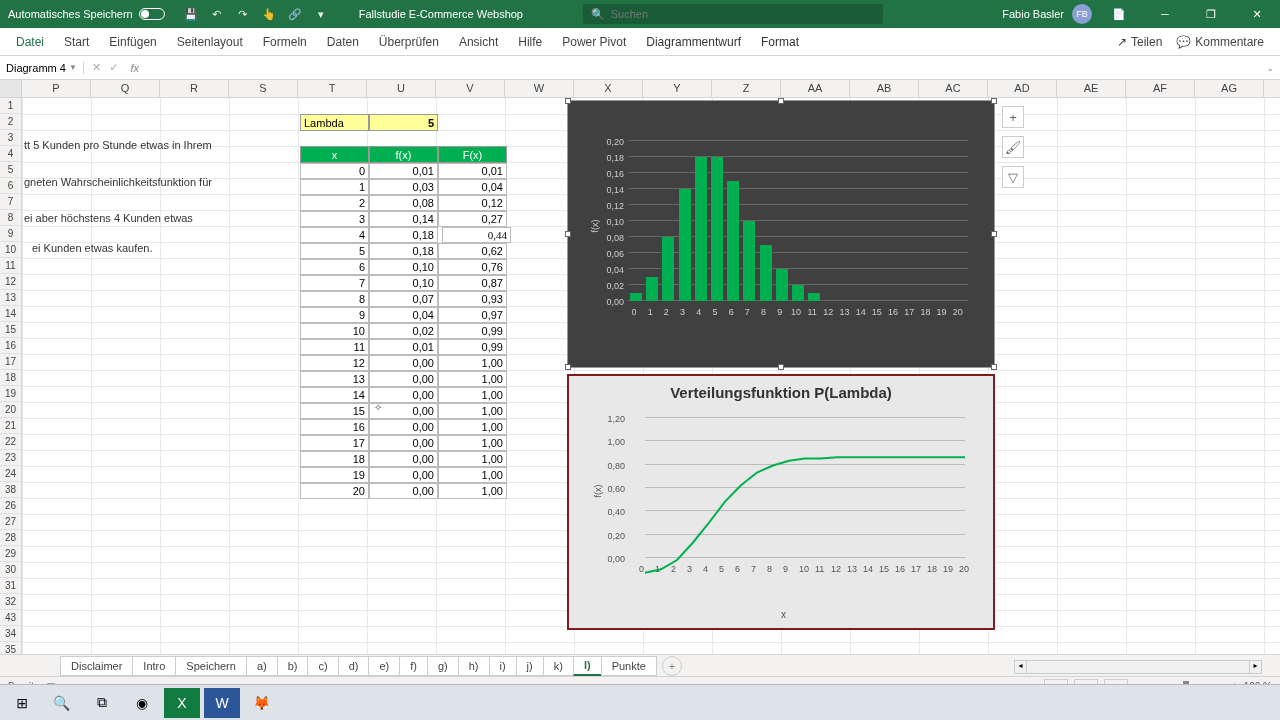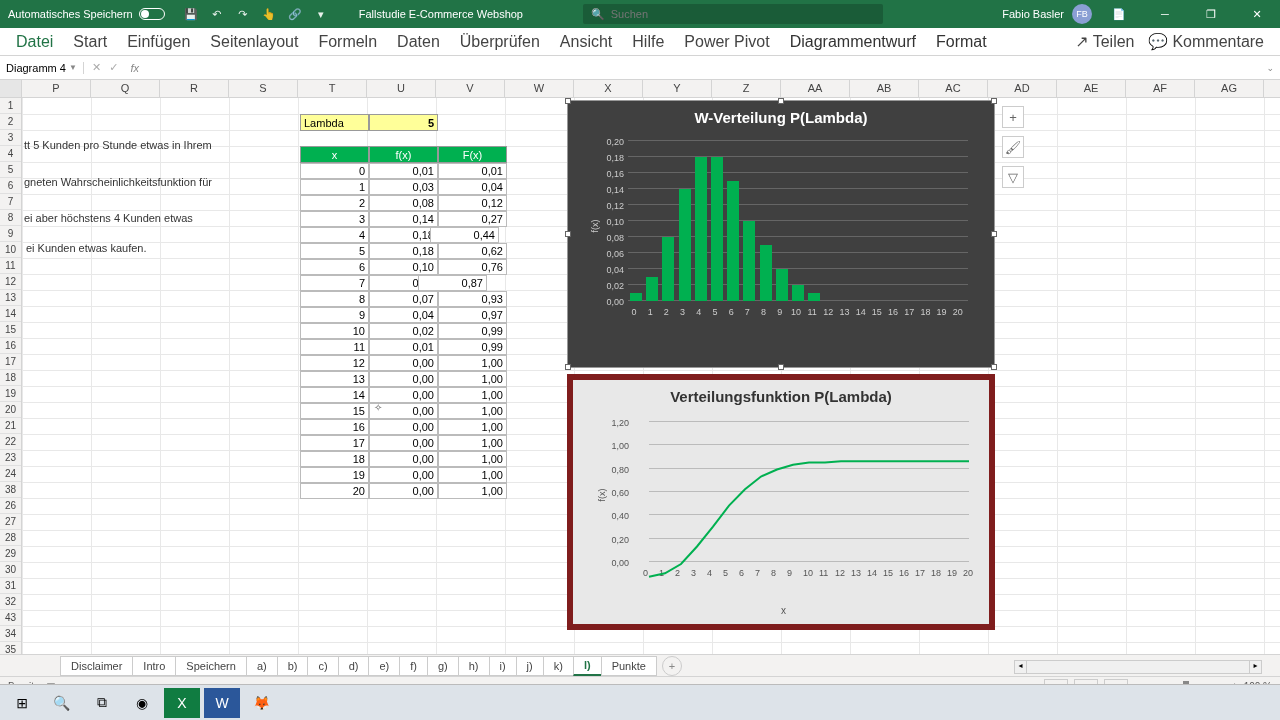--- a/index.html
+++ b/index.html
@@ -13,21 +13,21 @@
 .qat { display: flex; gap: 10px; padding: 0 10px; }
 .qat-icon { width: 16px; height: 16px; opacity: 0.9; display: flex; align-items: center; justify-content: center; }
 .doc-title { flex: 0 0 auto; padding: 0 20px; }
 .search-box { flex: 0 0 300px; background: #1a5c38; border-radius: 2px; height: 20px; display: flex; align-items: center; padding: 0 8px; gap: 6px; margin-left: 40px; }
 .search-box input { background: transparent; border: none; color: #ccc; font-size: 11px; outline: none; width: 100%; }
 .titlebar-right { margin-left: auto; display: flex; align-items: center; gap: 8px; padding-right: 4px; }
 .user-badge { width: 20px; height: 20px; background: #8a9fd4; border-radius: 50%; font-size: 9px; display: flex; align-items: center; justify-content: center; }
 .win-btn { width: 38px; height: 28px; display: flex; align-items: center; justify-content: center; font-size: 11px; }
 
 
-.ribbon-tabs { height: 28px; background: #fff; display: flex; align-items: center; border-bottom: 1px solid #d4d4d4; font-size: 16px; padding: 0 6px; }
+.ribbon-tabs { height: 28px; background: #fff; display: flex; align-items: center; border-bottom: 1px solid #d4d4d4; font-size: 12px; padding: 0 6px; }
 .ribbon-tabs .tab { padding: 0 10px; height: 28px; display: flex; align-items: center; color: #444; }
 .ribbon-tabs .tab.file { color: #217346; font-weight: 400; }
 .ribbon-tabs .tab.ctx { color: #333; }
 .ribbon-right { margin-left: auto; display: flex; gap: 14px; padding-right: 10px; color: #444; }
 .ribbon-right span { display: flex; align-items: center; gap: 4px; }
 
 
 .formula-bar { height: 24px; display: flex; align-items: center; border-bottom: 1px solid #d4d4d4; font-size: 11px; }
 .name-box { width: 84px; border-right: 1px solid #d4d4d4; padding: 0 6px; display: flex; align-items: center; justify-content: space-between; }
 .nb-arrow { font-size: 8px; color: #888; }
@@ -53,21 +53,21 @@
 .lambda-label { background: #ffff99; left: 278px; top: 16px; width: 69px; height: 17px; }
 .lambda-val { background: #ffff99; left: 347px; top: 16px; width: 69px; height: 17px; justify-content: flex-end; font-weight: bold; }
 .hdr-cell { background: #00b050; color: #fff; text-align: center; justify-content: center; top: 48px; height: 17px; width: 69px; }
 .val-cell { background: #fff; border: 1px solid #bbb; height: 16px; width: 69px; justify-content: flex-end; }
 .text-cell { position: absolute; font-size: 11px; color: #333; }
 
 
 .chart { position: absolute; background: #fff; border: 1px solid #999; }
 .chart1 { left: 545px; top: 2px; width: 428px; height: 268px; background: #404040; }
 .chart-handle { position: absolute; width: 6px; height: 6px; background: #fff; border: 1px solid #666; }
-.chart2 { left: 545px; top: 276px; width: 428px; height: 256px; background: #e8e8e8; border: 6px solid #7f1d1d; }
+.chart2 { left: 545px; top: 276px; width: 428px; height: 256px; background: #e8e8e8; border: 2px solid #7f1d1d; }
 .chart-title { text-align: center; font-weight: bold; padding: 8px 0; }
 .chart1 .chart-title { color: #fff; font-size: 15px; }
 .chart2 .chart-title { color: #333; font-size: 15px; }
 .chart-area { position: absolute; }
 .axis-label { position: absolute; font-size: 9px; color: #ccc; }
 .chart2 .axis-label { color: #555; }
 .bar { position: absolute; background: #00b050; bottom: 0; }
 .chart-side-btn { position: absolute; width: 22px; height: 22px; background: #fff; border: 1px solid #ccc; display: flex; align-items: center; justify-content: center; font-size: 13px; color: #666; }
 
 
@@ -270,21 +270,21 @@
           <div class="gridline-v" style="left: 966px;"></div>
           <div class="gridline-v" style="left: 1035px;"></div>
           <div class="gridline-v" style="left: 1104px;"></div>
           <div class="gridline-v" style="left: 1173px;"></div>
           <div class="gridline-v" style="left: 1242px;"></div>
         </div>
 
       <div class="text-cell" style="left:2px;top:41px">tt 5 Kunden pro Stunde etwas in Ihrem</div>
       <div class="text-cell" style="left:2px;top:78px">gneten Wahrscheinlichkeitsfunktion für</div>
       <div class="text-cell" style="left:2px;top:114px">ei aber höchstens 4 Kunden etwas</div>
-      <div class="text-cell" style="left:4px;top:144px">ei Kunden etwas kaufen.</div>
+      <div class="text-cell" style="left:10px;top:144px">ei Kunden etwas kaufen.</div>
 
       <div class="data-cell lambda-label">Lambda</div>
       <div class="data-cell lambda-val">5</div>
 
       <div class="data-cell hdr-cell" style="left:278px">x</div>
       <div class="data-cell hdr-cell" style="left:347px">f(x)</div>
       <div class="data-cell hdr-cell" style="left:416px">F(x)</div>
       <div id="table-rows-host">
           <div class="data-cell val-cell" style="left: 278px; top: 65px;">0</div>
           <div class="data-cell val-cell" style="left: 347px; top: 65px;">0,01</div>
@@ -293,30 +293,30 @@
           <div class="data-cell val-cell" style="left: 347px; top: 81px;">0,03</div>
           <div class="data-cell val-cell" style="left: 416px; top: 81px;">0,04</div>
           <div class="data-cell val-cell" style="left: 278px; top: 97px;">2</div>
           <div class="data-cell val-cell" style="left: 347px; top: 97px;">0,08</div>
           <div class="data-cell val-cell" style="left: 416px; top: 97px;">0,12</div>
           <div class="data-cell val-cell" style="left: 278px; top: 113px;">3</div>
           <div class="data-cell val-cell" style="left: 347px; top: 113px;">0,14</div>
           <div class="data-cell val-cell" style="left: 416px; top: 113px;">0,27</div>
           <div class="data-cell val-cell" style="left: 278px; top: 129px;">4</div>
           <div class="data-cell val-cell" style="left: 347px; top: 129px;">0,18</div>
-          <div class="data-cell val-cell" style="left: 408px; top: 129px;">0,44</div>
+          <div class="data-cell val-cell" style="left: 420px; top: 129px; font-family: Liberation Serif, serif;">0,44</div>
           <div class="data-cell val-cell" style="left: 278px; top: 145px;">5</div>
           <div class="data-cell val-cell" style="left: 347px; top: 145px;">0,18</div>
           <div class="data-cell val-cell" style="left: 416px; top: 145px;">0,62</div>
           <div class="data-cell val-cell" style="left: 278px; top: 161px;">6</div>
           <div class="data-cell val-cell" style="left: 347px; top: 161px;">0,10</div>
           <div class="data-cell val-cell" style="left: 416px; top: 161px;">0,76</div>
           <div class="data-cell val-cell" style="left: 278px; top: 177px;">7</div>
           <div class="data-cell val-cell" style="left: 347px; top: 177px;">0,10</div>
-          <div class="data-cell val-cell" style="left: 396px; top: 177px;">0,87</div>
+          <div class="data-cell val-cell" style="left: 416px; top: 177px;">0,87</div>
           <div class="data-cell val-cell" style="left: 278px; top: 193px;">8</div>
           <div class="data-cell val-cell" style="left: 347px; top: 193px;">0,07</div>
           <div class="data-cell val-cell" style="left: 416px; top: 193px;">0,93</div>
           <div class="data-cell val-cell" style="left: 278px; top: 209px;">9</div>
           <div class="data-cell val-cell" style="left: 347px; top: 209px;">0,04</div>
           <div class="data-cell val-cell" style="left: 416px; top: 209px;">0,97</div>
           <div class="data-cell val-cell" style="left: 278px; top: 225px;">10</div>
           <div class="data-cell val-cell" style="left: 347px; top: 225px;">0,02</div>
           <div class="data-cell val-cell" style="left: 416px; top: 225px;">0,99</div>
           <div class="data-cell val-cell" style="left: 278px; top: 241px;">11</div>
@@ -345,21 +345,20 @@
           <div class="data-cell val-cell" style="left: 416px; top: 353px;">1,00</div>
           <div class="data-cell val-cell" style="left: 278px; top: 369px;">19</div>
           <div class="data-cell val-cell" style="left: 347px; top: 369px;">0,00</div>
           <div class="data-cell val-cell" style="left: 416px; top: 369px;">1,00</div>
           <div class="data-cell val-cell" style="left: 278px; top: 385px;">20</div>
           <div class="data-cell val-cell" style="left: 347px; top: 385px;">0,00</div>
           <div class="data-cell val-cell" style="left: 416px; top: 385px;">1,00</div>
         </div>
 
       <div class="chart chart1">
-        <div class="chart-title">W-Verteilung P(Lambda)</div>
         <div class="chart-area" id="chart1-area" style="left:60px;top:40px;width:340px;height:180px">
             <div class="axis-label" style="right: 344px; bottom: 14px;">0,00</div>
             <div style="position: absolute; left: 0px; right: 0px; height: 1px; background: rgb(102, 102, 102); bottom: 20px;"></div>
             <div class="axis-label" style="right: 344px; bottom: 30px;">0,02</div>
             <div style="position: absolute; left: 0px; right: 0px; height: 1px; background: rgb(102, 102, 102); bottom: 36px;"></div>
             <div class="axis-label" style="right: 344px; bottom: 46px;">0,04</div>
             <div style="position: absolute; left: 0px; right: 0px; height: 1px; background: rgb(102, 102, 102); bottom: 52px;"></div>
             <div class="axis-label" style="right: 344px; bottom: 62px;">0,06</div>
             <div style="position: absolute; left: 0px; right: 0px; height: 1px; background: rgb(102, 102, 102); bottom: 68px;"></div>
             <div class="axis-label" style="right: 344px; bottom: 78px;">0,08</div>

